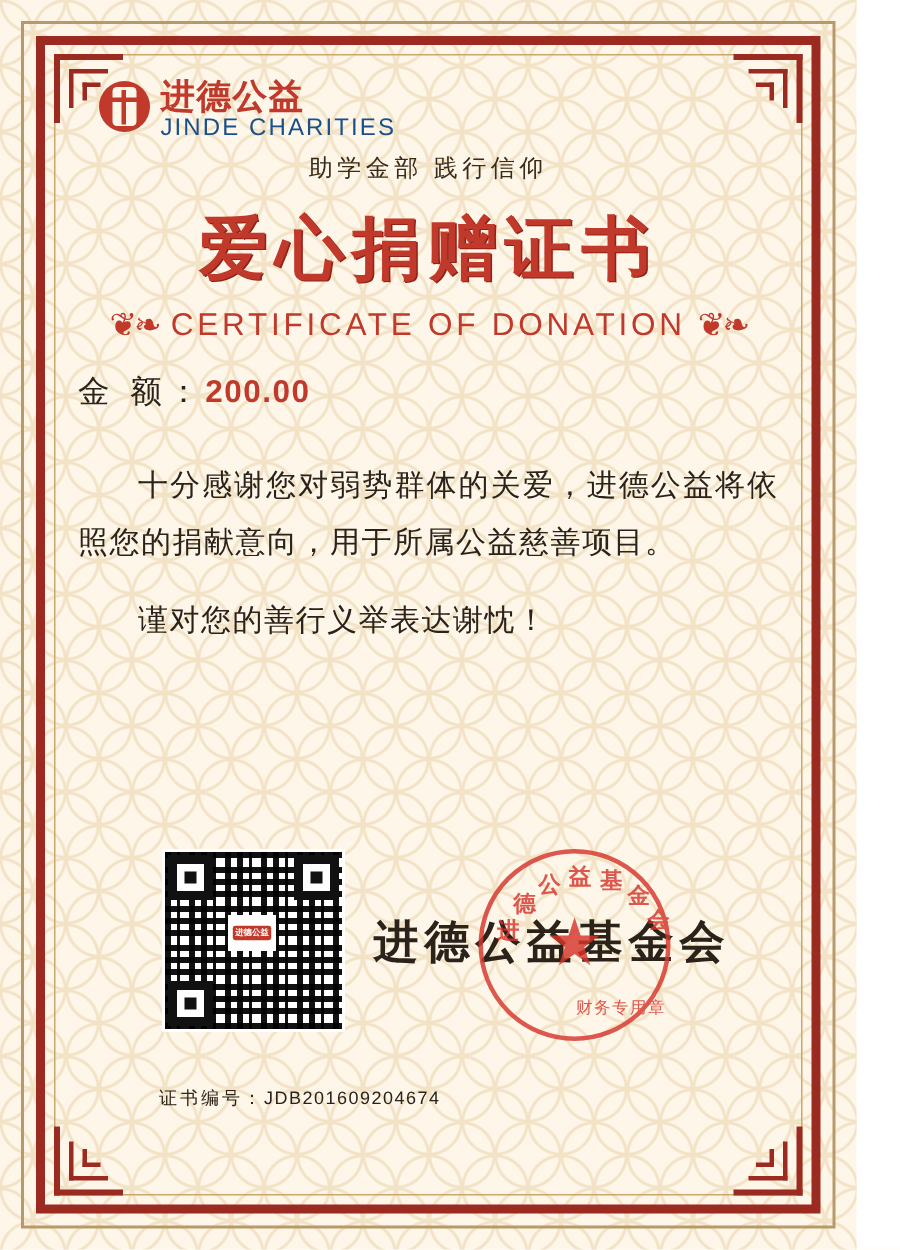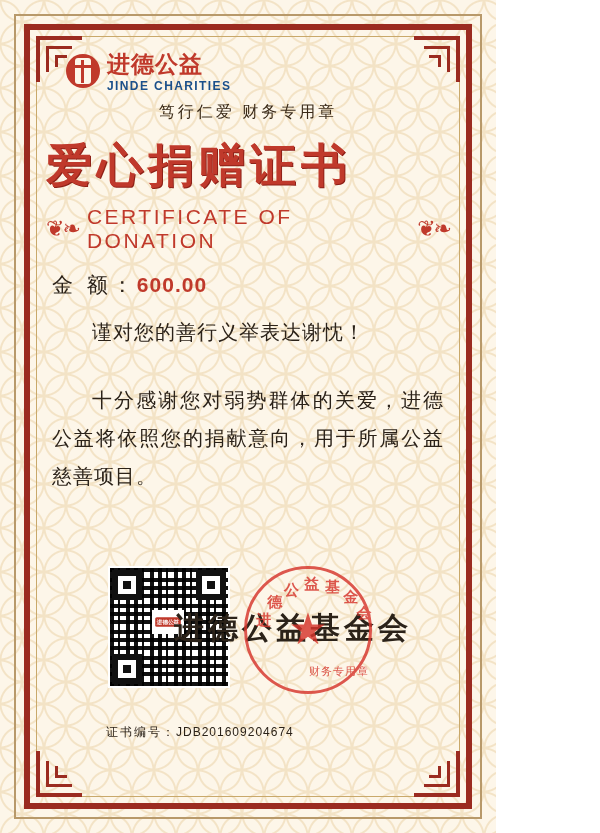--- a/index.html
+++ b/index.html
@@ -8,21 +8,21 @@
   }
   body {
     width: 600px;
     height: 833px;
     font-family: "Liberation Sans", sans-serif;
     background: #ffffff;
   }
 
   #certificate {
     position: relative;
-    width: 496px;
+    width: 571px;
     height: 833px;
     box-sizing: border-box;
     background-color: #fdf6e9;
     background-image:
       radial-gradient(circle at 0 22px, transparent 20px, #f3e3c6 21px, #f3e3c6 22px, transparent 23px),
       radial-gradient(circle at 44px 22px, transparent 20px, #f3e3c6 21px, #f3e3c6 22px, transparent 23px),
       radial-gradient(circle at 22px 0, transparent 20px, #f3e3c6 21px, #f3e3c6 22px, transparent 23px),
       radial-gradient(circle at 22px 44px, transparent 20px, #f3e3c6 21px, #f3e3c6 22px, transparent 23px);
     background-size: 44px 44px;
     overflow: hidden;
@@ -126,37 +126,37 @@
   .logo-text { display: flex; flex-direction: column; }
   .logo-cn {
     color: #c0392b;
     font-size: 23px;
     font-weight: bold;
     letter-spacing: 1px;
     line-height: 24px;
   }
   .logo-en {
     color: #1a4f8a;
-    font-size: 12px;
-    font-weight: bold;
+    font-size: 16px;
+    font-weight: normal;
     letter-spacing: 1.4px;
     line-height: 16px;
     margin-top: 2px;
   }
 
   
   .motto {
     margin-top: 56px;
     text-align: center;
     color: #3a2a18;
     font-size: 16px;
     letter-spacing: 3px;
   }
   .main-title {
-    text-align: left;
+    text-align: center;
     color: #c0392b;
     font-size: 46px;
     font-weight: bold;
     letter-spacing: 5px;
     margin-top: 12px;
     text-shadow: 1px 1px 0 #8e2118;
   }
   .sub-title-row {
     display: flex;
     align-items: center;
@@ -388,39 +388,39 @@
         <div class="cut"></div>
         <div class="bar b1"></div>
         <div class="bar b2"></div>
       </div>
       <div class="logo-text">
         <div class="logo-cn">进德公益</div>
         <div class="logo-en">JINDE CHARITIES</div>
       </div>
     </div>
 
-    <div class="motto">笃行仁爱  财务专用章</div>
+    <div class="motto">助学金部  践行信仰</div>
 
     <div class="main-title">爱心捐赠证书</div>
 
     <div class="sub-title-row">
       <span class="flourish">❦❧</span>
       <span class="sub-title">CERTIFICATE OF DONATION</span>
       <span class="flourish">❦❧</span>
     </div>
 
 
     <div class="field amount">
-      <span class="label">金 额：</span><span class="value">600.00</span>
+      <span class="label">金 额：</span><span class="value">200.00</span>
     </div>
 
 
 
+    <div class="body-text">十分感谢您对弱势群体的关爱，进德公益将依照您的捐献意向，用于所属公益慈善项目。</div>
     <div class="body-text second">谨对您的善行义举表达谢忱！</div>
-    <div class="body-text">十分感谢您对弱势群体的关爱，进德公益将依照您的捐献意向，用于所属公益慈善项目。</div>
 
     <div class="bottom">
 
       <div class="qr">
         <div class="finder f1"></div>
         <div class="finder f2"></div>
         <div class="finder f3"></div>
         <div class="center-logo">
           <span>进德公益</span>
         </div>

